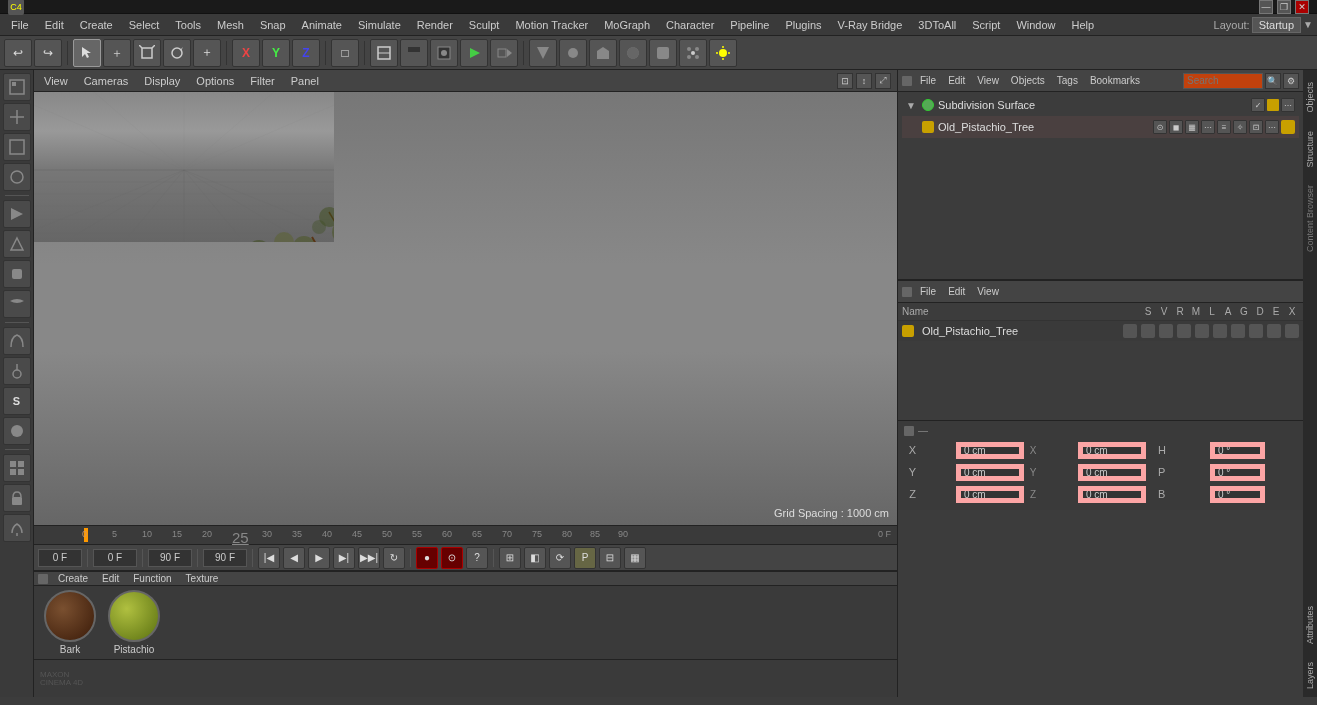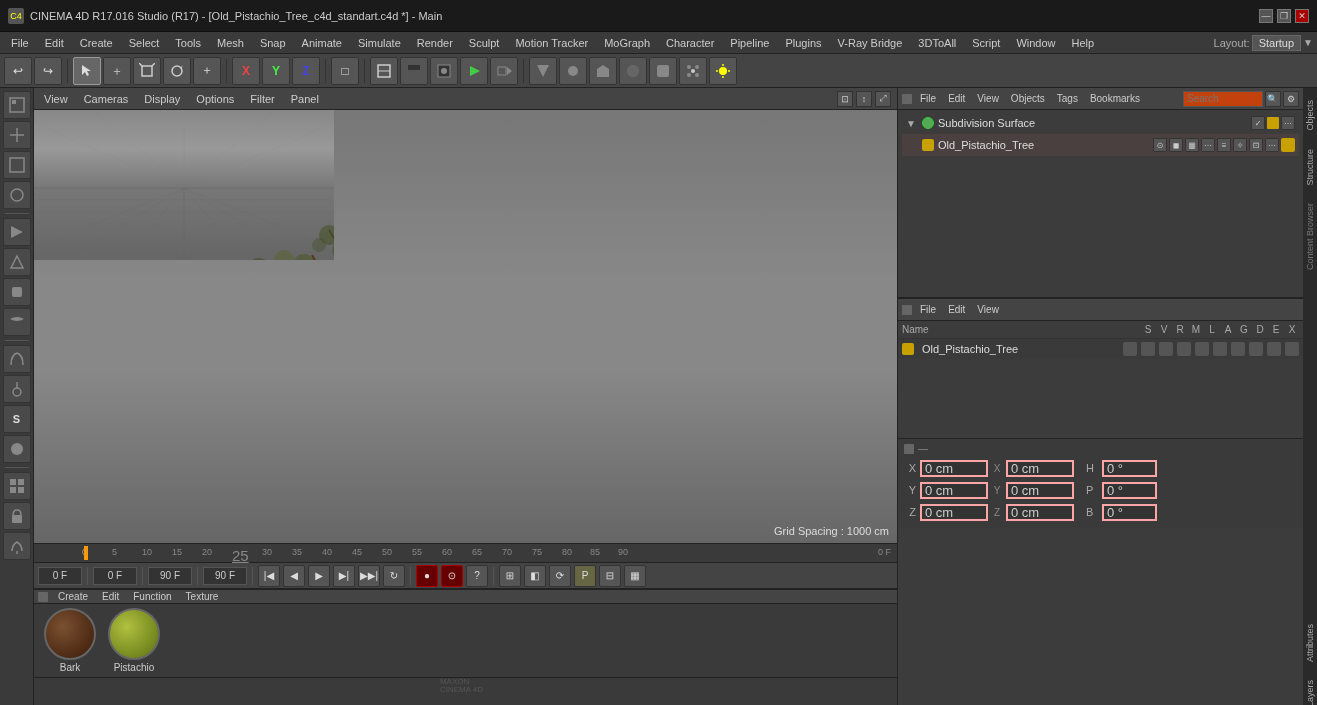--- a/index.html
+++ b/index.html
@@ -11,21 +11,21 @@
       font-size: 11px;
       color: #ccc;
       overflow: hidden;
       user-select: none;
     }
 
     
     #title-bar {
       background: #1a1a1a;
       color: #ccc;
-      height: 32px;
+      height: 14px;
       display: flex;
       align-items: center;
       padding: 0 8px;
       font-size: 11px;
       border-bottom: 1px solid #111;
     }
     #title-bar .title-icon {
       width: 16px; height: 16px; margin-right: 6px;
       background: #555; border-radius: 2px;
       display: inline-flex; align-items: center; justify-content: center;
@@ -245,21 +245,20 @@
     
     #status-bar {
       height: 38px;
       background: #3a3a3a;
       border-top: 1px solid #222;
       display: flex;
       align-items: center;
       padding: 0 6px;
       font-size: 10px;
       color: #bbb;
-      flex-direction: column;
     }
 
     
     #right-panels {
       width: 420px;
       display: flex;
       flex-direction: column;
       border-left: 1px solid #222;
     }
 
@@ -346,25 +345,26 @@
     .coord-row {
       display: flex;
       align-items: center;
       height: 20px;
       gap: 4px;
       margin-bottom: 2px;
     }
     .coord-label { width: 12px; font-size: 11px; color: #aaa; text-align: right; }
     .coord-input {
       background: #333;
-      border: 2px solid #fca5a5;
+      border: 5px solid #fca5a5;
       color: #ccc;
       width: 68px; height: 17px;
-      font-size: 13px;
+      font-size: 10px;
       padding: 0 3px;
+      margin-left: 36px;
     }
     .coord-sym { font-size: 10px; color: #888; width: 10px; text-align: center; }
     .coord-label2 { width: 12px; font-size: 11px; color: #aaa; }
 
     
     .apply-btn {
       background: #555;
       border: 1px solid #777;
       color: #ddd;
       width: 80px; height: 20px;
@@ -409,21 +409,20 @@
       padding: 4px 1px;
       text-align: center;
     }
 
   </style>
 </head>
 <body>
 
 <div id="title-bar">
   <span class="title-icon">C4</span>
-  <span>CINEMA 4D R17.016 Studio (R17) - [Old_Pistachio_Tree_c4d_standart.c4d *] - Main</span>
   <div class="win-controls">
     <div class="win-btn">—</div>
     <div class="win-btn">❐</div>
     <div class="win-btn" style="background:#a00;">✕</div>
   </div>
 </div>
 
 <div id="menu-bar">
   <span class="menu-item">File</span>
   <span class="menu-item">Edit</span>

